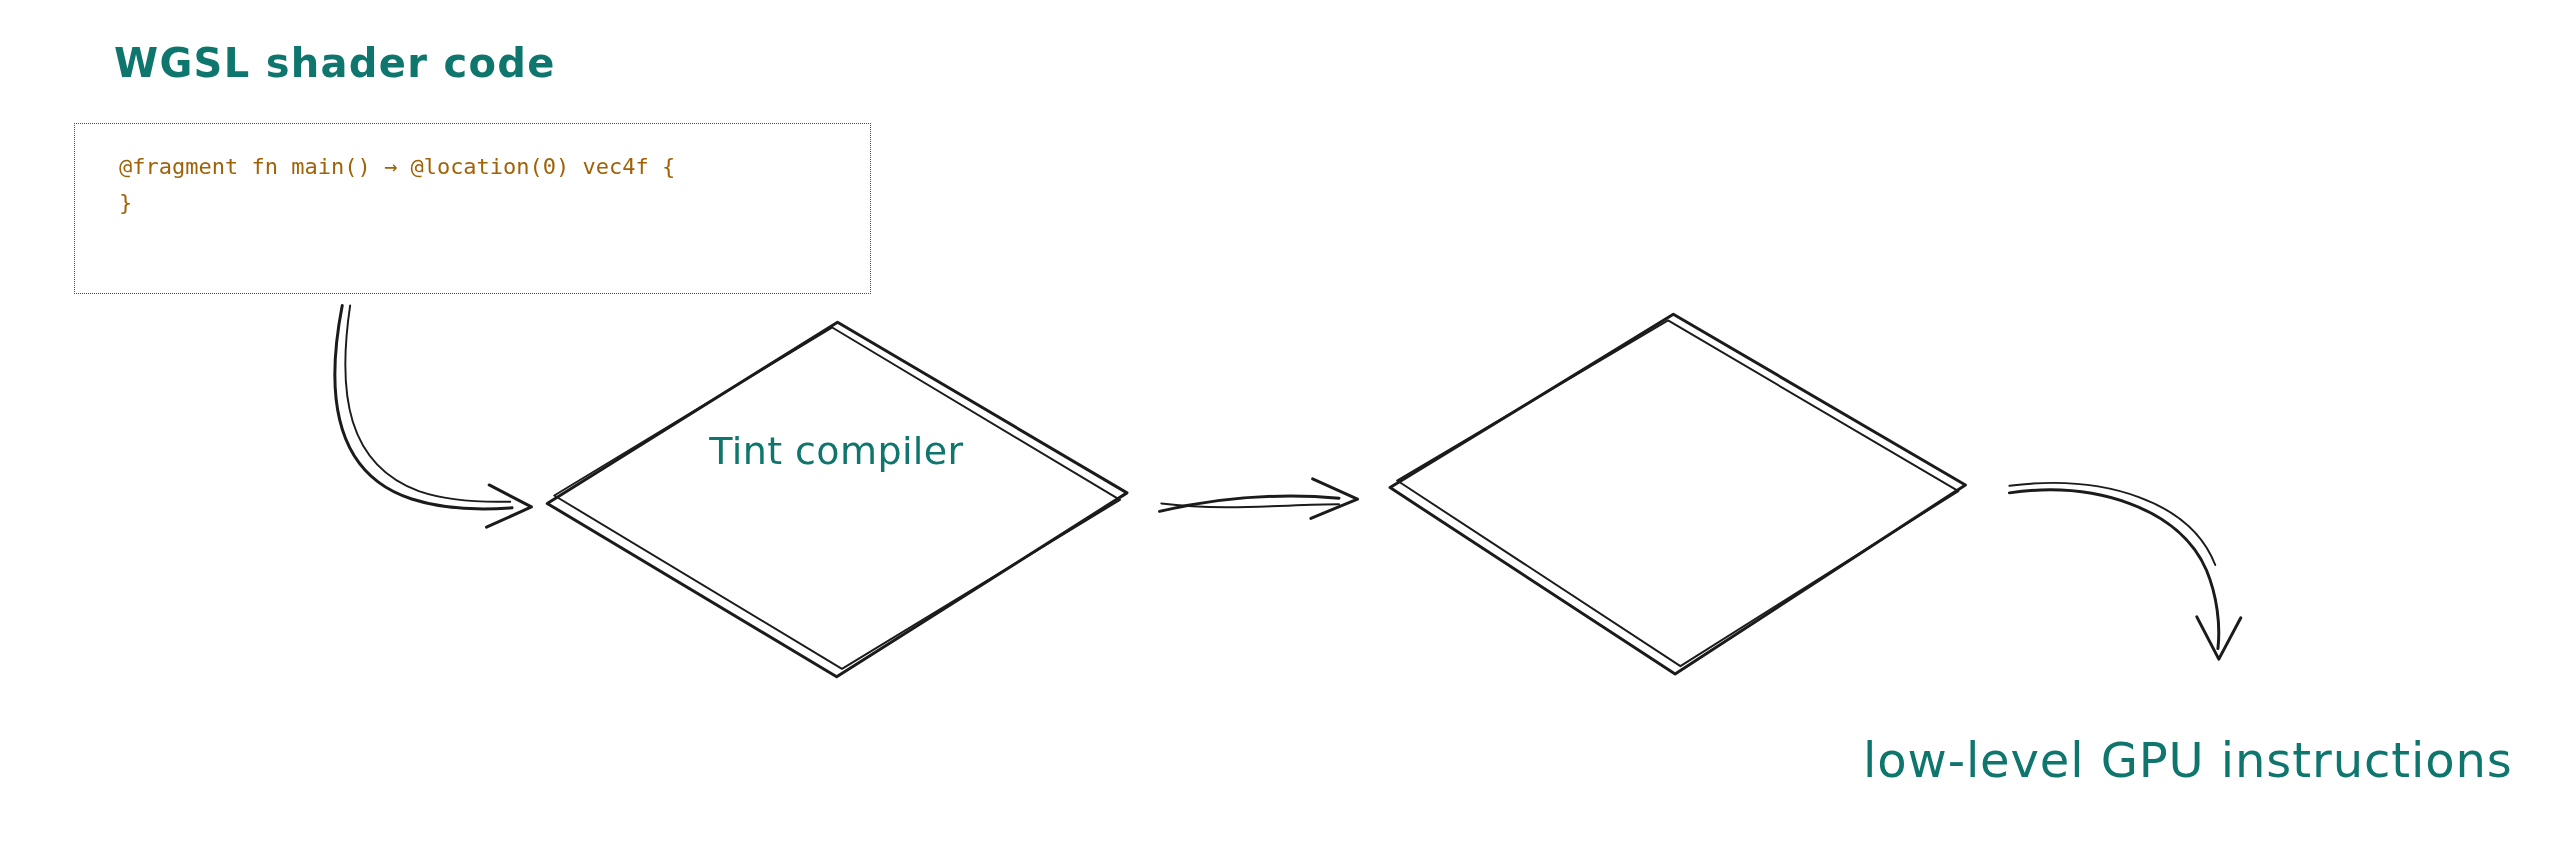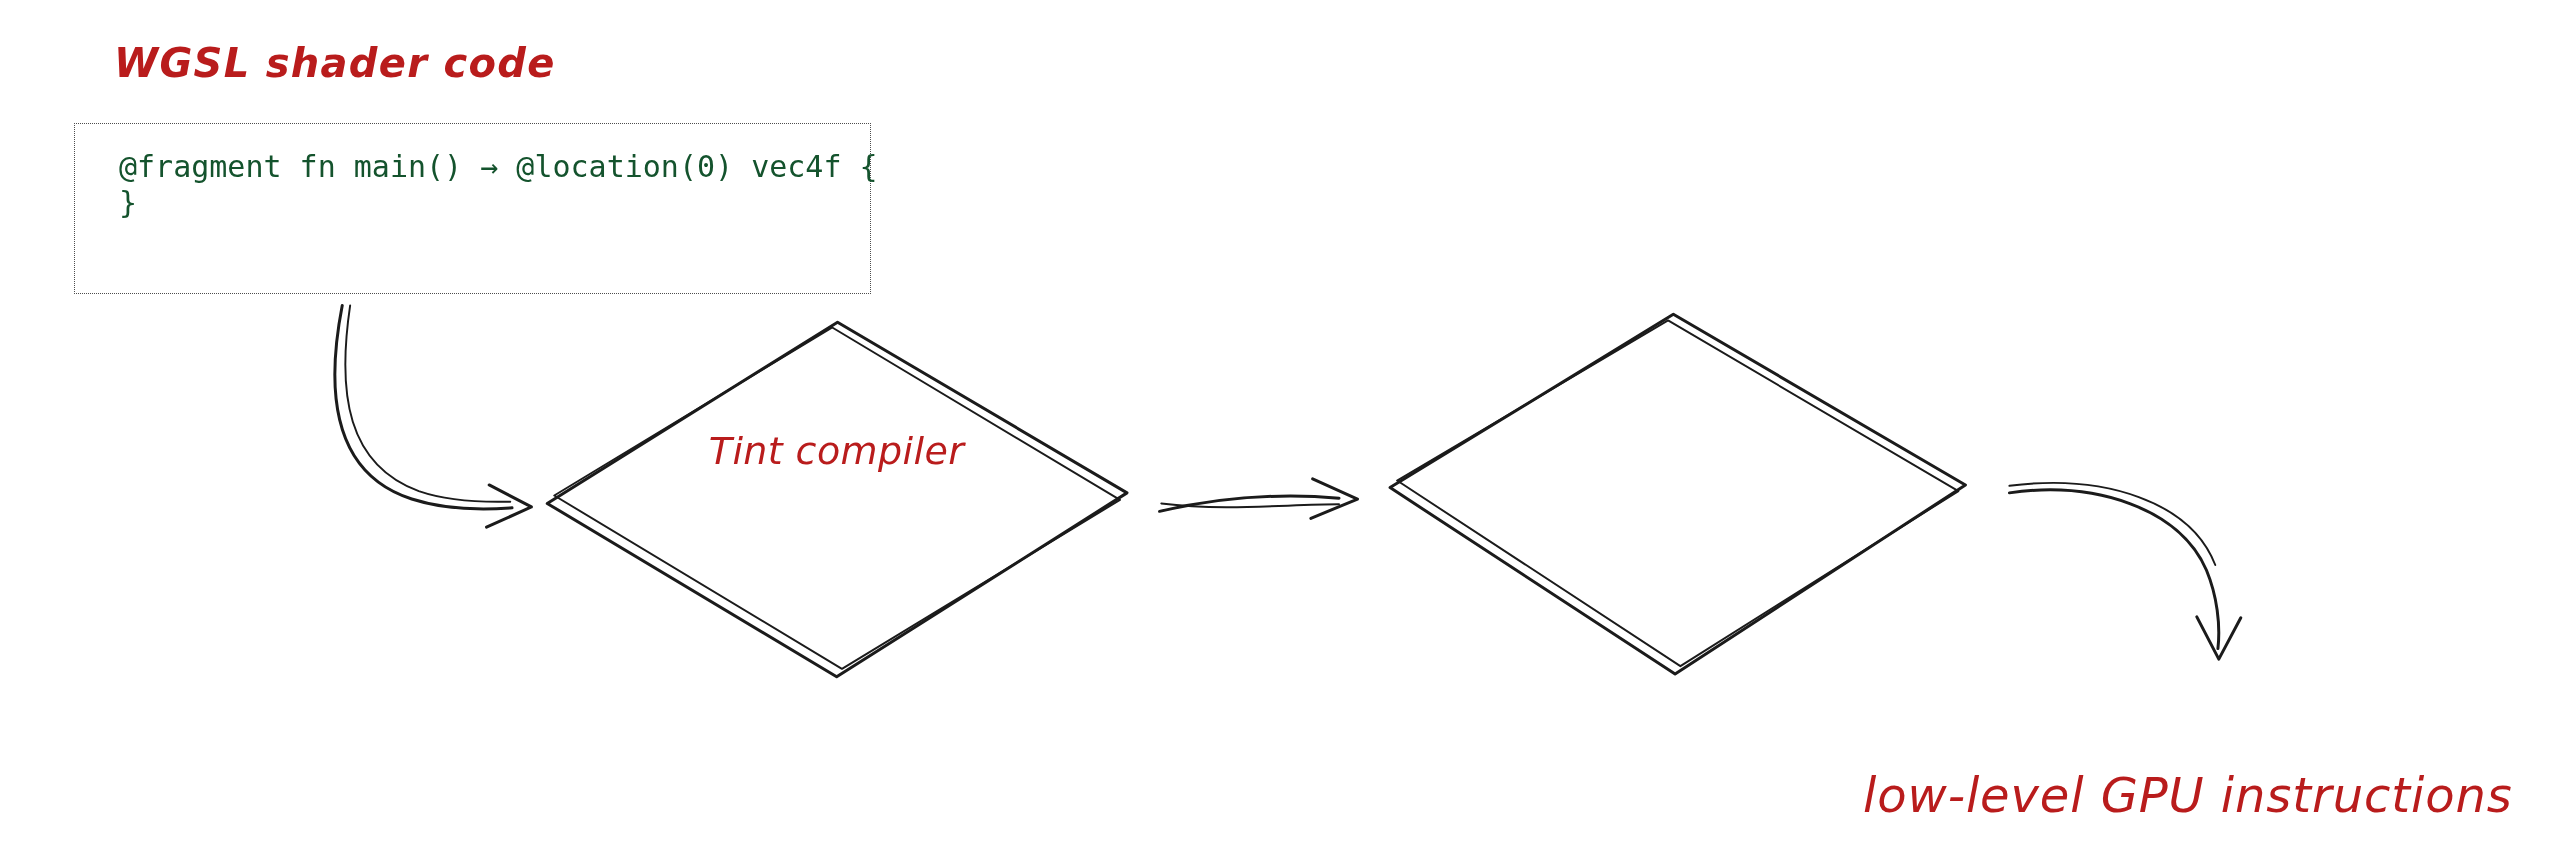--- a/index.html
+++ b/index.html
@@ -6,45 +6,44 @@
   html, body {
     width: 2576px; height: 852px;
     background: #ffffff;
     font-family: "DejaVu Sans", sans-serif;
     overflow: hidden;
   }
   .canvas { position: absolute; left: 0; top: 0; width: 2576px; height: 852px; }
 
   .hand {
     font-family: "DejaVu Sans", sans-serif;
-    font-style: italic;
-    color: #b91c1c;
+    color: #0f766e;
   }
 
   .title {
     position: absolute;
     left: 114px; top: 40px;
     font-size: 40px;
     font-weight: 600;
     letter-spacing: 1.3px;
   }
 
   .code-box {
     position: absolute;
     left: 74px; top: 123px;
     width: 797px; height: 171px;
     border: 1.8px dotted #4d4d4d;
     background: #ffffff;
     padding: 25px 0 0 44px;
   }
   .code-box pre {
     font-family: "DejaVu Sans Mono", monospace;
-    font-size: 30px;
+    font-size: 22px;
     line-height: 36px;
-    color: #14532d;
+    color: #a16207;
     white-space: pre;
   }
 
   svg.sketch { position: absolute; left: 0; top: 0; }
   .sk {
     fill: none;
     stroke: #1b1b1b;
     stroke-width: 3.4;
     stroke-linecap: round;
     stroke-linejoin: round;
@@ -60,21 +59,20 @@
   }
 
   .output-label {
     position: absolute;
     left: 1863px; top: 732px;
     width: 669px;
     font-size: 48px;
     font-weight: 500;
     letter-spacing: 0.9px;
     text-align: left;
-    margin-top: 35px;
   }
 </style>
 </head>
 <body>
 
 <div class="canvas">
 
   <svg class="sketch" width="2576" height="852" viewBox="0 0 2928 968">
 
     <g>

